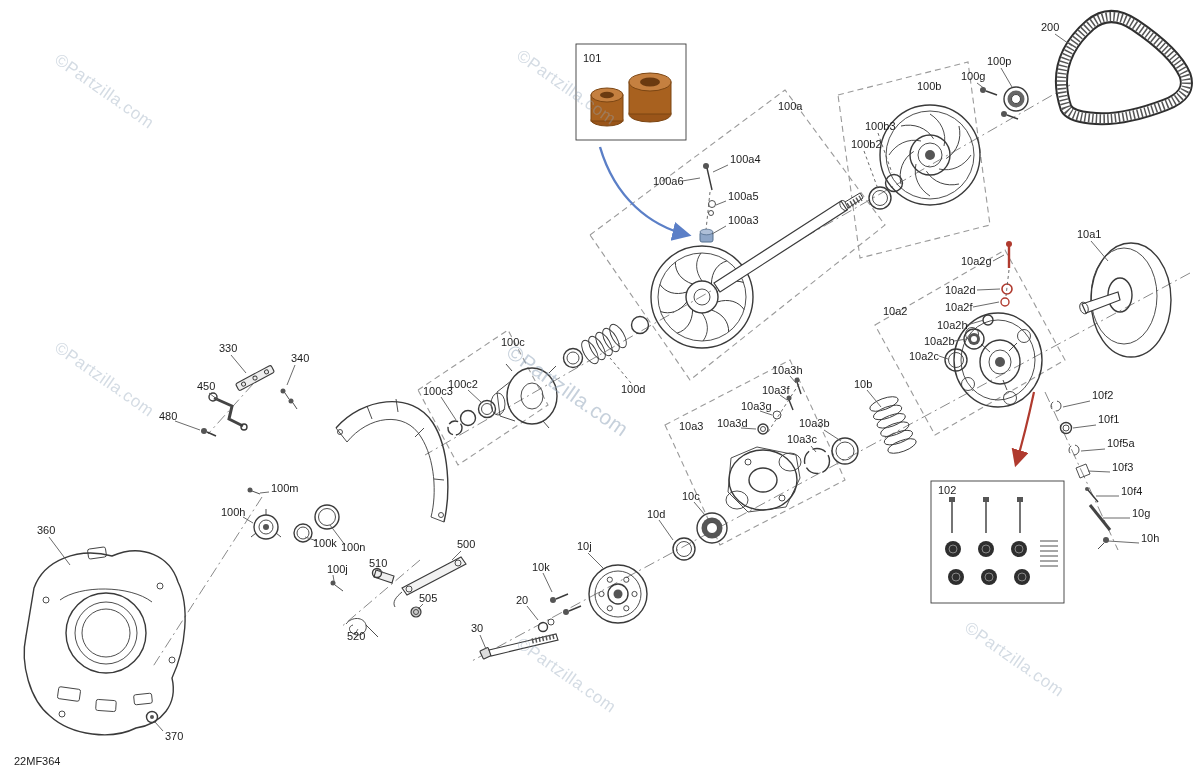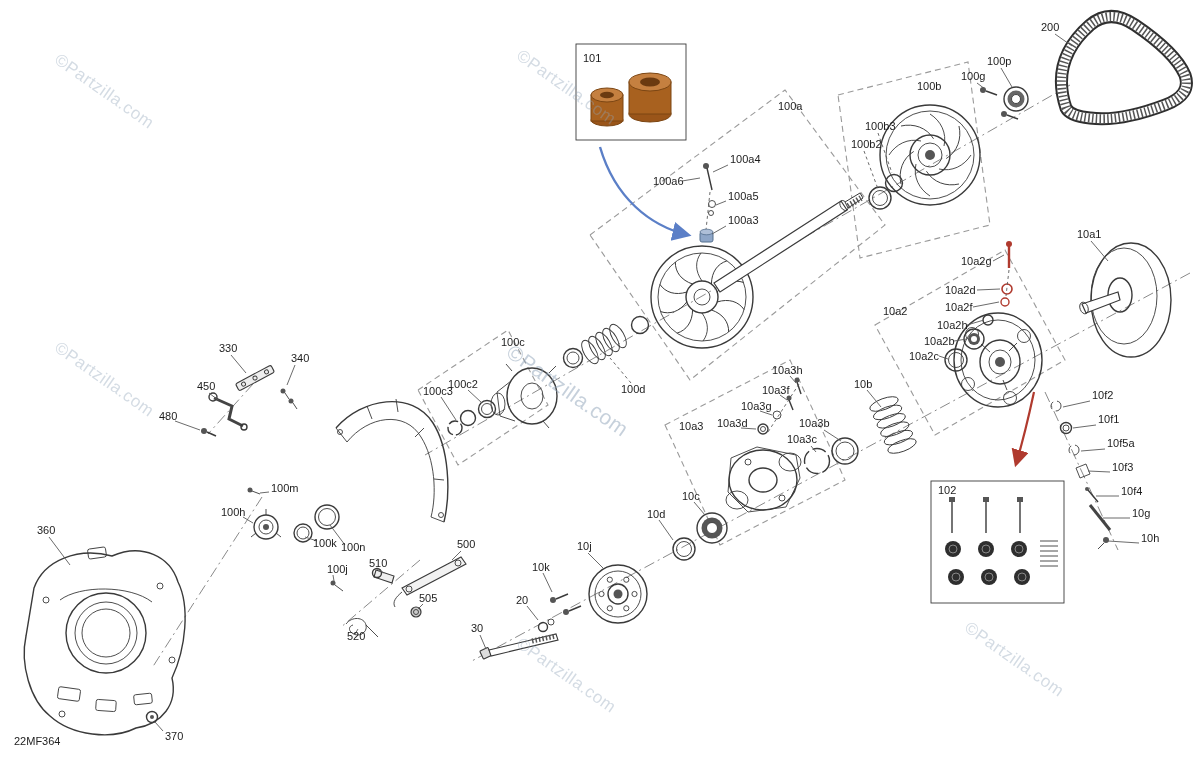--- a/index.html
+++ b/index.html
@@ -3,21 +3,21 @@
 <meta charset="utf-8">
 <style>
   *{box-sizing:border-box}
   html,body{margin:0;padding:0;background:#fff}
   body{font-family:"Liberation Sans",sans-serif}
   .stage{position:relative;width:1200px;height:777px;background:#ffffff;overflow:hidden}
   svg.art{position:absolute;left:0;top:0;z-index:1}
   #wm-layer{position:absolute;left:0;top:0;width:100%;height:100%;z-index:2;pointer-events:none}
   .wm{position:absolute;transform:rotate(35deg);transform-origin:left top;color:#8fa3b8;opacity:.38;
       letter-spacing:.5px;white-space:nowrap;font-family:"Liberation Sans",sans-serif}
-  .code{position:absolute;left:14px;bottom:30px;font:11px "Liberation Sans",sans-serif;color:#222;z-index:3}
+  .code{position:absolute;left:14px;bottom:10px;font:11px "Liberation Sans",sans-serif;color:#222;z-index:3}
   
   .ln{stroke:#3a3a3a;stroke-width:1.4;fill:none}
   .thin{stroke-width:.9}
   .cl{stroke:#8a8a8a;stroke-width:1;stroke-dasharray:11 4 2 4;fill:none}
   .grp{stroke:#9a9a9a;stroke-width:1.1;fill:none;stroke-dasharray:6 4}
   .leader{stroke:#5a5a5a;stroke-width:.9}
   .leader.dash{stroke-dasharray:3 3}
   .plabel{font:11px "Liberation Sans",sans-serif;fill:#1c1c1c}
   .dk{fill:#555;stroke:none}
 </style>

